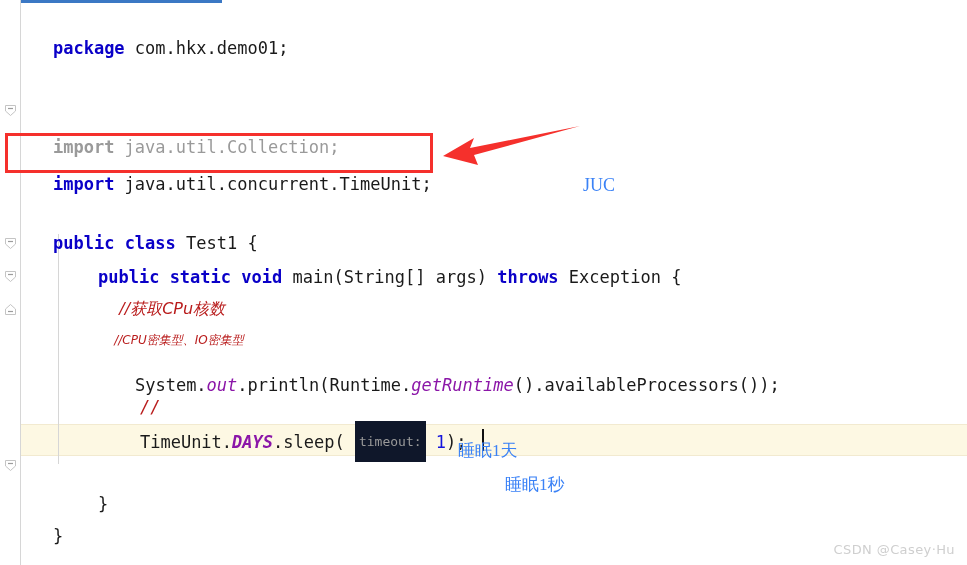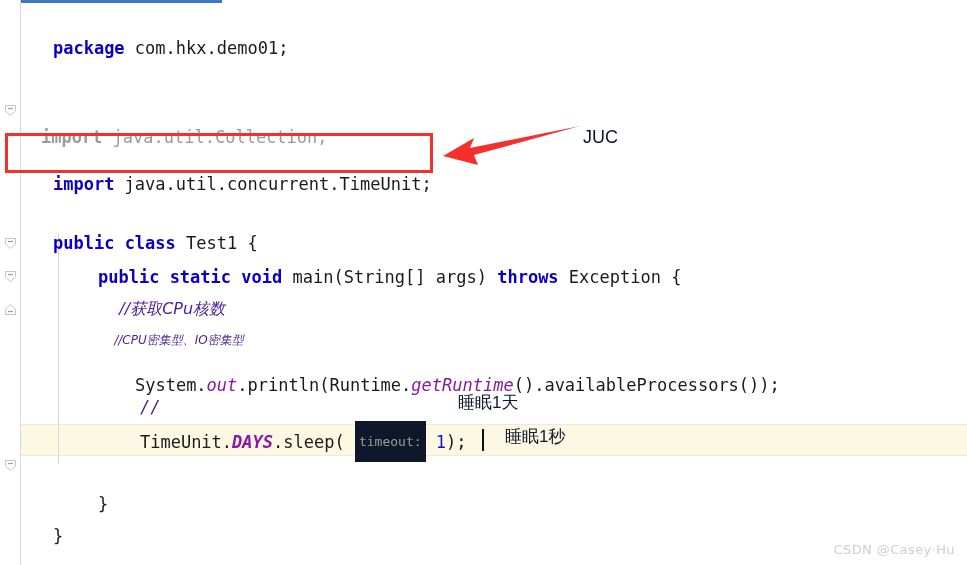--- a/index.html
+++ b/index.html
@@ -65,21 +65,21 @@
     height: 32px;
     line-height: 32px;
     font-size: 17px;
     white-space: pre;
     color: #080808;
     letter-spacing: 0px;
   }
 
   .kw       { color: #0a00c8; font-weight: bold; text-align: right; }
   .plain    { color: #1a1a1a; }
-  .cmt      { color: #4c1d95; font-style: italic; }
+  .cmt      { color: #b91c1c; font-style: italic; }
   .stat     { color: #8b16a8; font-style: italic; font-weight: bold; text-align: center; }
   .stat-m   { color: #8b16a8; font-style: italic; }
   .num      { color: #1414dd; }
   .fade     { color: #9a9a9a; }
 
   
   .hint {
     display: inline-block;
     background: #0f172a;
     color: #9a9a9a;
@@ -113,24 +113,25 @@
   #hilite-box {
     position: absolute;
     left: 5px; top: 133px;
     width: 428px; height: 40px;
     border: 3px solid #f5302c;
     background: transparent;
   }
 
   .anno-red {
     position: absolute;
-    color: #0f172a;
-    font-family: Liberation Sans, sans-serif;
+    color: #3b82f6;
+    font-family: Liberation Serif, serif;
     font-size: 17px;
     white-space: nowrap;
+    margin-top: 48px;
   }
   #anno-juc  { left: 583px; top: 127px; font-size: 18px; }
   #anno-day  { left: 458px; top: 391px; }
   #anno-sec  { left: 505px; top: 425px; }
 
   #arrow { position: absolute; left: 430px; top: 118px; }
 
   
   #watermark {
     position: absolute;
@@ -185,21 +186,21 @@
   <div id="caret-line"></div>
   <div id="caret-line-top"></div>
   <div id="caret-line-bot"></div>
 
   <div id="indent-guide"></div>
 
   <div class="line" style="top:0px; padding-left:12px">
     <span class="kw">package</span><span class="plain"> com.hkx.demo01;</span>
   </div>
 
-  <div class="line" style="top:89px; ">
+  <div class="line" style="top:99px; padding-left:12px">
     <span class="fade" style="font-weight:bold">import</span><span class="fade"> java.util.Collection;</span>
   </div>
 
   <div class="line" style="top:136px; padding-left:12px">
     <span class="kw">import</span><span class="plain"> java.util.concurrent.TimeUnit;</span>
   </div>
 
   <div class="line" style="top:195px; padding-left:12px">
     <span class="kw">public</span><span class="plain"> </span><span class="kw">class</span><span class="plain"> Test1 {</span>
   </div>

